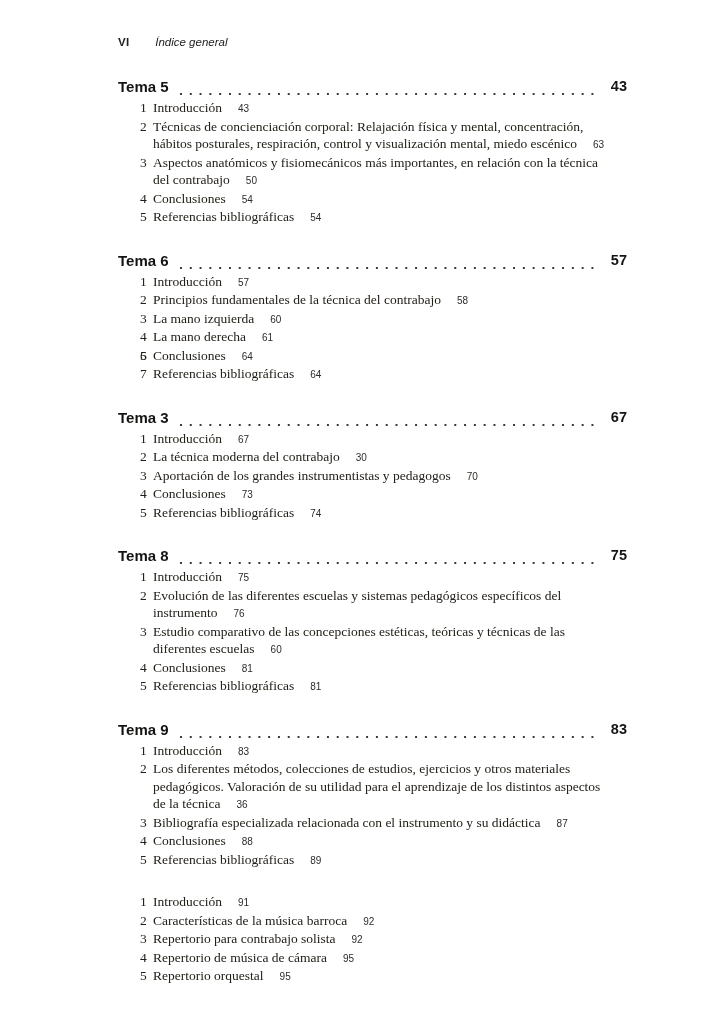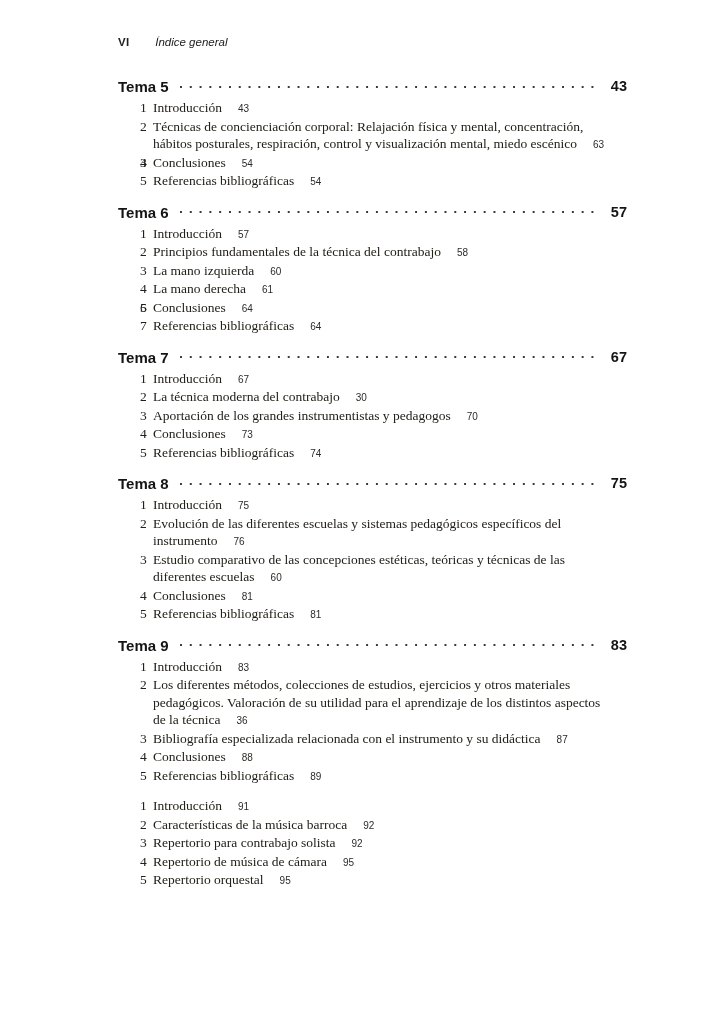--- a/index.html
+++ b/index.html
@@ -37,25 +37,25 @@
     letter-spacing: 0.3px;
   }
   .head-title {
     font-style: italic;
   }
   
   .toc {
     margin-top: 28px;
   }
   .toc-section + .toc-section {
-    margin-top: 12px;
+    margin-top: 24px;
   }
   .section-row {
     display: flex;
-    align-items: center;
+    align-items: flex-end;
     margin-bottom: 3px;
     font-family: "Liberation Sans", sans-serif;
     font-weight: bold;
     color: #161413;
   }
   .section-title {
     font-size: 15px;
     line-height: 19px;
     white-space: nowrap;
   }
@@ -128,20 +128,21 @@
     <span class="entry-body"><span class="entry-title-text">Introducción</span><span class="entry-page">43</span></span>
   </li>
 
   <li class="entry">
     <span class="entry-num">2</span>
     <span class="entry-body"><span class="entry-title-text">Técnicas de concienciación corporal: Relajación física y mental, concentración, hábitos posturales, respiración, control y visualización mental, miedo escénico</span><span class="entry-page">63</span></span>
   </li>
 
   <li class="entry">
     <span class="entry-num">3</span>
+    <span class="entry-body"><span class="entry-title-text">Aspectos anatómicos y fisiomecánicos más importantes, en relación con la técnica del contrabajo</span><span class="entry-page">50</span></span>
   </li>
 
   <li class="entry">
     <span class="entry-num">4</span>
     <span class="entry-body"><span class="entry-title-text">Conclusiones</span><span class="entry-page">54</span></span>
   </li>
 
   <li class="entry">
     <span class="entry-num">5</span>
     <span class="entry-body"><span class="entry-title-text">Referencias bibliográficas</span><span class="entry-page">54</span></span>
@@ -187,21 +188,21 @@
 
   <li class="entry">
     <span class="entry-num">7</span>
     <span class="entry-body"><span class="entry-title-text">Referencias bibliográficas</span><span class="entry-page">64</span></span>
   </li>
 </ol>
   </section>
 
   <section class="toc-section">
     <div class="section-row">
-      <span class="section-title">Tema 7</span>
+      <span class="section-title">Tema 3</span>
       <span class="leader"></span>
       <span class="section-page">67</span>
     </div>
     <ol class="entries">
   <li class="entry">
     <span class="entry-num">1</span>
     <span class="entry-body"><span class="entry-title-text">Introducción</span><span class="entry-page">67</span></span>
   </li>
 
   <li class="entry">

